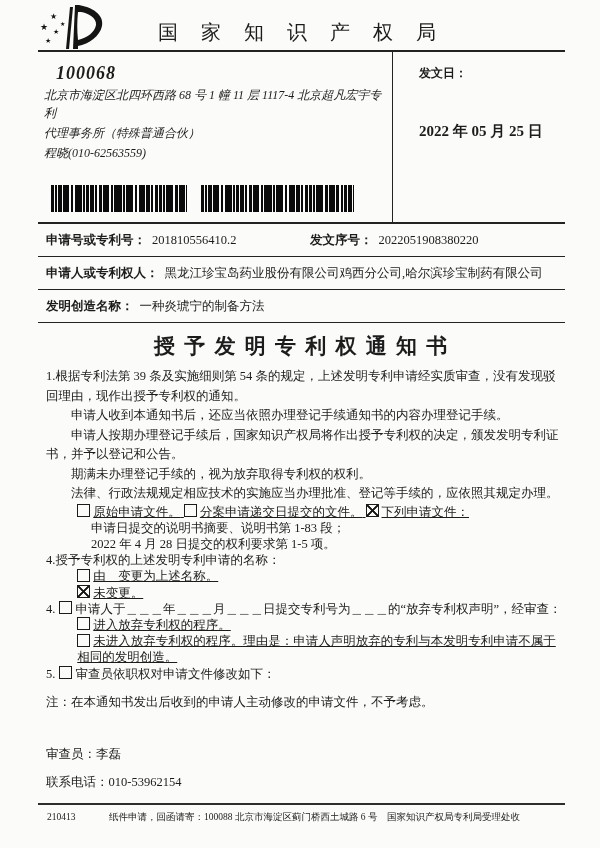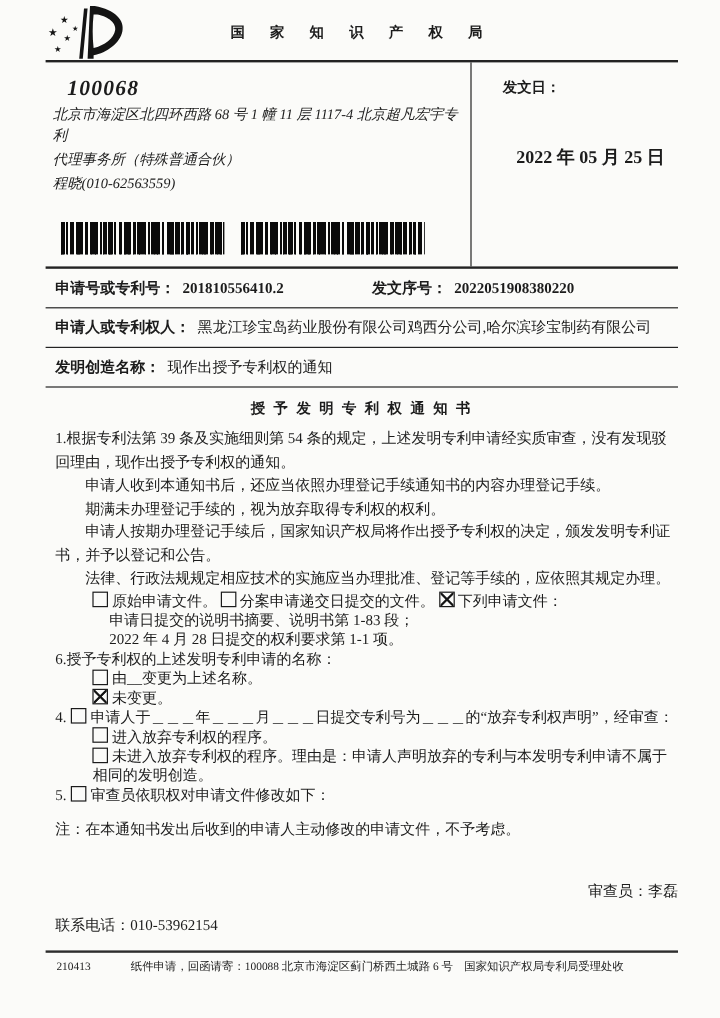--- a/index.html
+++ b/index.html
@@ -6,77 +6,77 @@
   body{
     width:600px;height:848px;overflow:hidden;
     background:#fbfbf9;color:#1c1c1c;
     font-family:"Liberation Serif","DejaVu Serif",serif;
   }
   .page{position:relative;width:600px;height:848px;padding:0 35px 0 38px;box-sizing:border-box;}
 
   
   .hdr{position:relative;height:50px;border-bottom:2px solid #232323;}
   .logo{position:absolute;left:0px;top:3px;}
-  .office{ text-align:center;font-weight:bold;font-size:12px;letter-spacing:9px;padding-top:19px;}
+  .office{ text-align:center;font-weight:normal;font-size:20px;letter-spacing:9px;padding-top:19px;}
 
   
   .info{display:flex;height:170px;border-bottom:2px solid #232323;}
   .info-left{flex:1;display:flex;flex-direction:column;min-width:0;font-style:italic;}
   .postcode{font-weight:bold;font-size:18px;margin:11px 0 0 18px;letter-spacing:1px;}
   .addr{ text-align:left;font-size:12px;line-height:18px;margin-top:2px;padding:0 6px;}
   .addr:first-of-type{margin-top:5px;}
   .barcodes{display:flex;gap:14px;margin:auto 0 10px 13px;}
   .barcode{
     height:27px;
     background-image:
       repeating-linear-gradient(90deg,#0a0a0a 0 2px,rgba(0,0,0,0) 2px 4px),
       repeating-linear-gradient(90deg,#0a0a0a 0 1px,rgba(0,0,0,0) 1px 7px),
       repeating-linear-gradient(90deg,#0a0a0a 0 3px,rgba(0,0,0,0) 3px 13px),
       repeating-linear-gradient(90deg,#0a0a0a 0 1px,rgba(0,0,0,0) 1px 5px);
   }
   .barcode.b1{width:136px;}
   .barcode.b2{width:153px;}
   .info-right{width:146px;border-left:1.5px solid #232323;padding:13px 0 0 26px;box-sizing:content-box;}
   .date-label{font-size:12px;font-weight:bold;}
-  .date{font-size:15px;font-weight:bold;margin-top:40px;white-space:nowrap;text-align:center;}
+  .date{font-size:15px;font-weight:bold;margin-top:40px;white-space:nowrap;}
 
   
   .meta-row{border-bottom:1.5px solid #232323;padding:8px 0 7px 8px;font-size:12.5px;display:flex;}
   .meta-row .cell{min-width:0;}
   .cell-left{flex:1;}
   .cell-right{width:255px;flex:none;}
   .lbl{font-weight:bold;}
   .val{margin-left:6px;}
-  .val.strong{font-weight:bold;font-family:"Liberation Serif","DejaVu Serif",serif;}
-
-  
-  .title{font-size:12px;font-weight:bold;text-align:center;letter-spacing:2px;margin:9px 0 7px;}
+  .val.strong{font-weight:normal;font-family:"Liberation Serif","DejaVu Serif",serif;}
+
+  
+  .title{font-size:21px;font-weight:bold;text-align:center;letter-spacing:2px;margin:9px 0 7px;}
 
   
   .body{font-size:12.5px;padding-left:8px;padding-right:2px;}
   .body p{margin:0;line-height:19.5px;}
   .body p.tight{line-height:16.2px;}
   .ti2{text-indent:2em;}
-  .ind{padding-left:2.5em;}
+  .ind{padding-left:2.5em;text-decoration:underline;}
   .ind2{padding-left:3.6em;}
   .note{margin-top:11px !important;}
   .num{margin-right:4px;}
   .cb{
     display:inline-block;width:11px;height:11px;border:1.5px solid #1b1b1b;
     margin-right:3px;vertical-align:-1.5px;background-color:transparent;
   }
   .cb.checked{
     background-image:
       linear-gradient(45deg,transparent 42%,#151515 46%,#151515 54%,transparent 58%),
       linear-gradient(135deg,transparent 42%,#151515 46%,#151515 54%,transparent 58%);
   }
 
   
   .signoff{margin-top:34px;font-size:12.5px;padding-left:8px;}
-  .signoff-row{display:flex;text-align:right;}
+  .signoff-row{display:flex;}
   .examiner{flex:1;}
   .dept{width:250px;flex:none;line-height:19px;}
   .phone{margin-top:11px;}
 
   
   .pfooter{margin-top:12px;border-top:2px solid #2d2d2d;padding-top:6px;display:flex;font-size:9.5px;line-height:12.5px;color:#222;}
   .codes{width:62px;flex:none;padding-left:9px;}
   .fnotes{flex:1;min-width:0;}
   .fnotes div{white-space:nowrap;}
 </style>
@@ -128,43 +128,43 @@
         <span class="lbl">发文序号：</span><span class="val strong">2022051908380220</span>
       </div>
     </div>
     <div class="meta-row">
       <div class="cell">
         <span class="lbl">申请人或专利权人：</span><span class="val">黑龙江珍宝岛药业股份有限公司鸡西分公司,哈尔滨珍宝制药有限公司</span>
       </div>
     </div>
     <div class="meta-row">
       <div class="cell">
-        <span class="lbl">发明创造名称：</span><span class="val">现作出授予专利权的通知</span>
+        <span class="lbl">发明创造名称：</span><span class="val">一种炎琥宁的制备方法</span>
       </div>
     </div>
   </div>
 
   <div class="title">授 予 发 明 专 利 权 通 知 书</div>
 
   <div class="body">
     <p>1.根据专利法第 39 条及实施细则第 54 条的规定，上述发明专利申请经实质审查，没有发现驳回理由，现作出授予专利权的通知。</p>
     <p class="ti2">申请人收到本通知书后，还应当依照办理登记手续通知书的内容办理登记手续。</p>
+    <p class="ti2">申请人按期办理登记手续后，国家知识产权局将作出授予专利权的决定，颁发发明专利证书，并予以登记和公告。</p>
     <p class="ti2">期满未办理登记手续的，视为放弃取得专利权的权利。</p>
-    <p class="ti2">申请人按期办理登记手续后，国家知识产权局将作出授予专利权的决定，颁发发明专利证书，并予以登记和公告。</p>
     <p class="ti2">法律、行政法规规定相应技术的实施应当办理批准、登记等手续的，应依照其规定办理。</p>
 
     <p class="tight ind">
       <span class="cb"></span><span>原始申请文件。</span>
       <span class="cb"></span><span>分案申请递交日提交的文件。</span>
       <span class="cb checked"></span><span>下列申请文件：</span>
     </p>
     <p class="tight ind2">申请日提交的说明书摘要、说明书第 1-83 段；</p>
-    <p class="tight ind2">2022 年 4 月 28 日提交的权利要求第 1-1 项。</p>
-
-    <p class="tight">6.授予专利权的上述发明专利申请的名称：</p>
+    <p class="tight ind2">2022 年 4 月 28 日提交的权利要求第 1-5 项。</p>
+
+    <p class="tight">4.授予专利权的上述发明专利申请的名称：</p>
     <p class="tight ind">
       <span class="cb"></span><span>由__变更为上述名称。</span>
     </p>
     <p class="tight ind">
       <span class="cb checked"></span><span>未变更。</span>
     </p>
 
     <p class="tight">
       <span class="num">4.</span><span class="cb"></span><span>申请人于＿＿＿年＿＿＿月＿＿＿日提交专利号为＿＿＿的“放弃专利权声明”，经审查：</span>
     </p>

